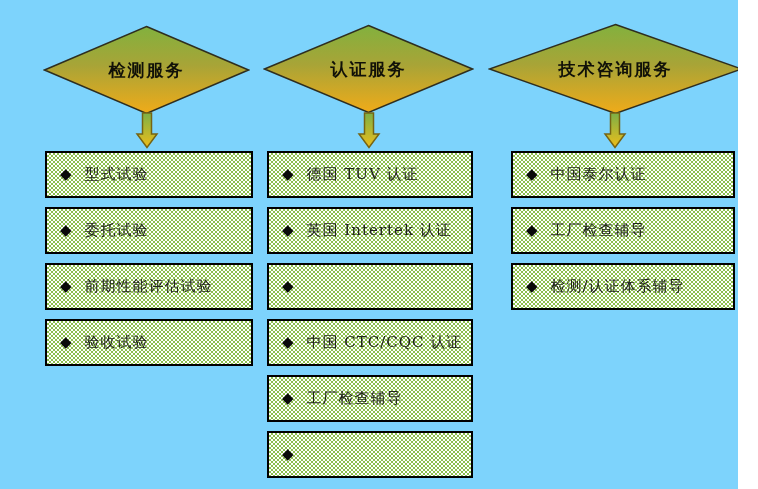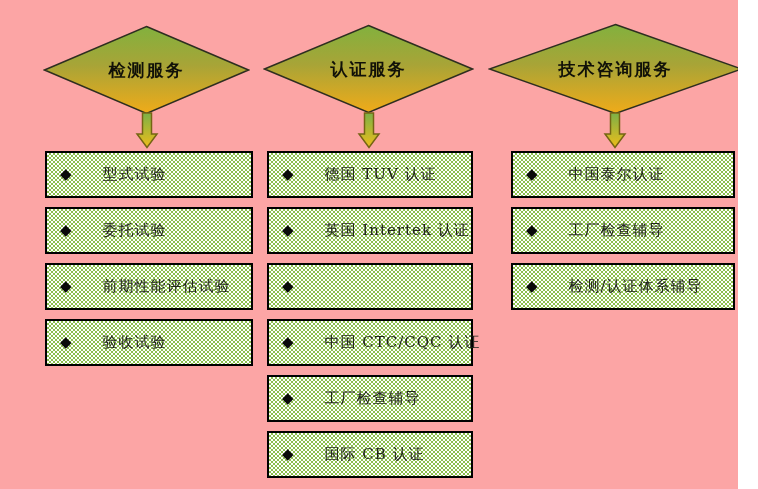--- a/index.html
+++ b/index.html
@@ -1,19 +1,19 @@
 <!DOCTYPE html>
 <html><head>
 <meta charset="utf-8">
 <style>
   html,body{margin:0;padding:0;background:#ffffff;}
   .page{
     position:relative;
     width:738px;height:489px;
-    background:#fca5a5;
+    background:#7dd3fc;
     overflow:hidden;
     font-family:"DejaVu Serif","Liberation Serif",serif;
   }
 
   
   .diamond{position:absolute;}
   .diamond svg{position:absolute;left:0;top:0;display:block;}
   .diamond .label{
     position:absolute;inset:0;
     display:flex;align-items:center;justify-content:center;
@@ -49,21 +49,21 @@
     background-size:4px 4px;
     background-position:0 0,2px 2px;
   }
   .item .bullet{
     font-size:15px;line-height:1;color:#0a0a0a;
     margin-right:13px;
     font-family:"DejaVu Sans","Liberation Sans",sans-serif;
   }
   .item .txt{
     font-size:15px;color:#20231c;
-    letter-spacing:1px;white-space:nowrap;padding-left:18px;
+    letter-spacing:1px;white-space:nowrap;
   }
 </style>
 </head>
 <body>
 
 <div class="page">
 
   <div class="diamond d1">
     <svg width="207" height="90" viewBox="0 0 207 90">
       <defs>
@@ -168,21 +168,20 @@
     <div class="item">
       <span class="bullet">◆</span>
       <span class="txt">中国 CTC/CQC 认证</span>
     </div>
     <div class="item">
       <span class="bullet">◆</span>
       <span class="txt">工厂检查辅导</span>
     </div>
     <div class="item">
       <span class="bullet">◆</span>
-      <span class="txt">国际 CB 认证</span>
     </div>
   </div>
 
   <div class="col col3">
     <div class="item">
       <span class="bullet">◆</span>
       <span class="txt">中国泰尔认证</span>
     </div>
     <div class="item">
       <span class="bullet">◆</span>

